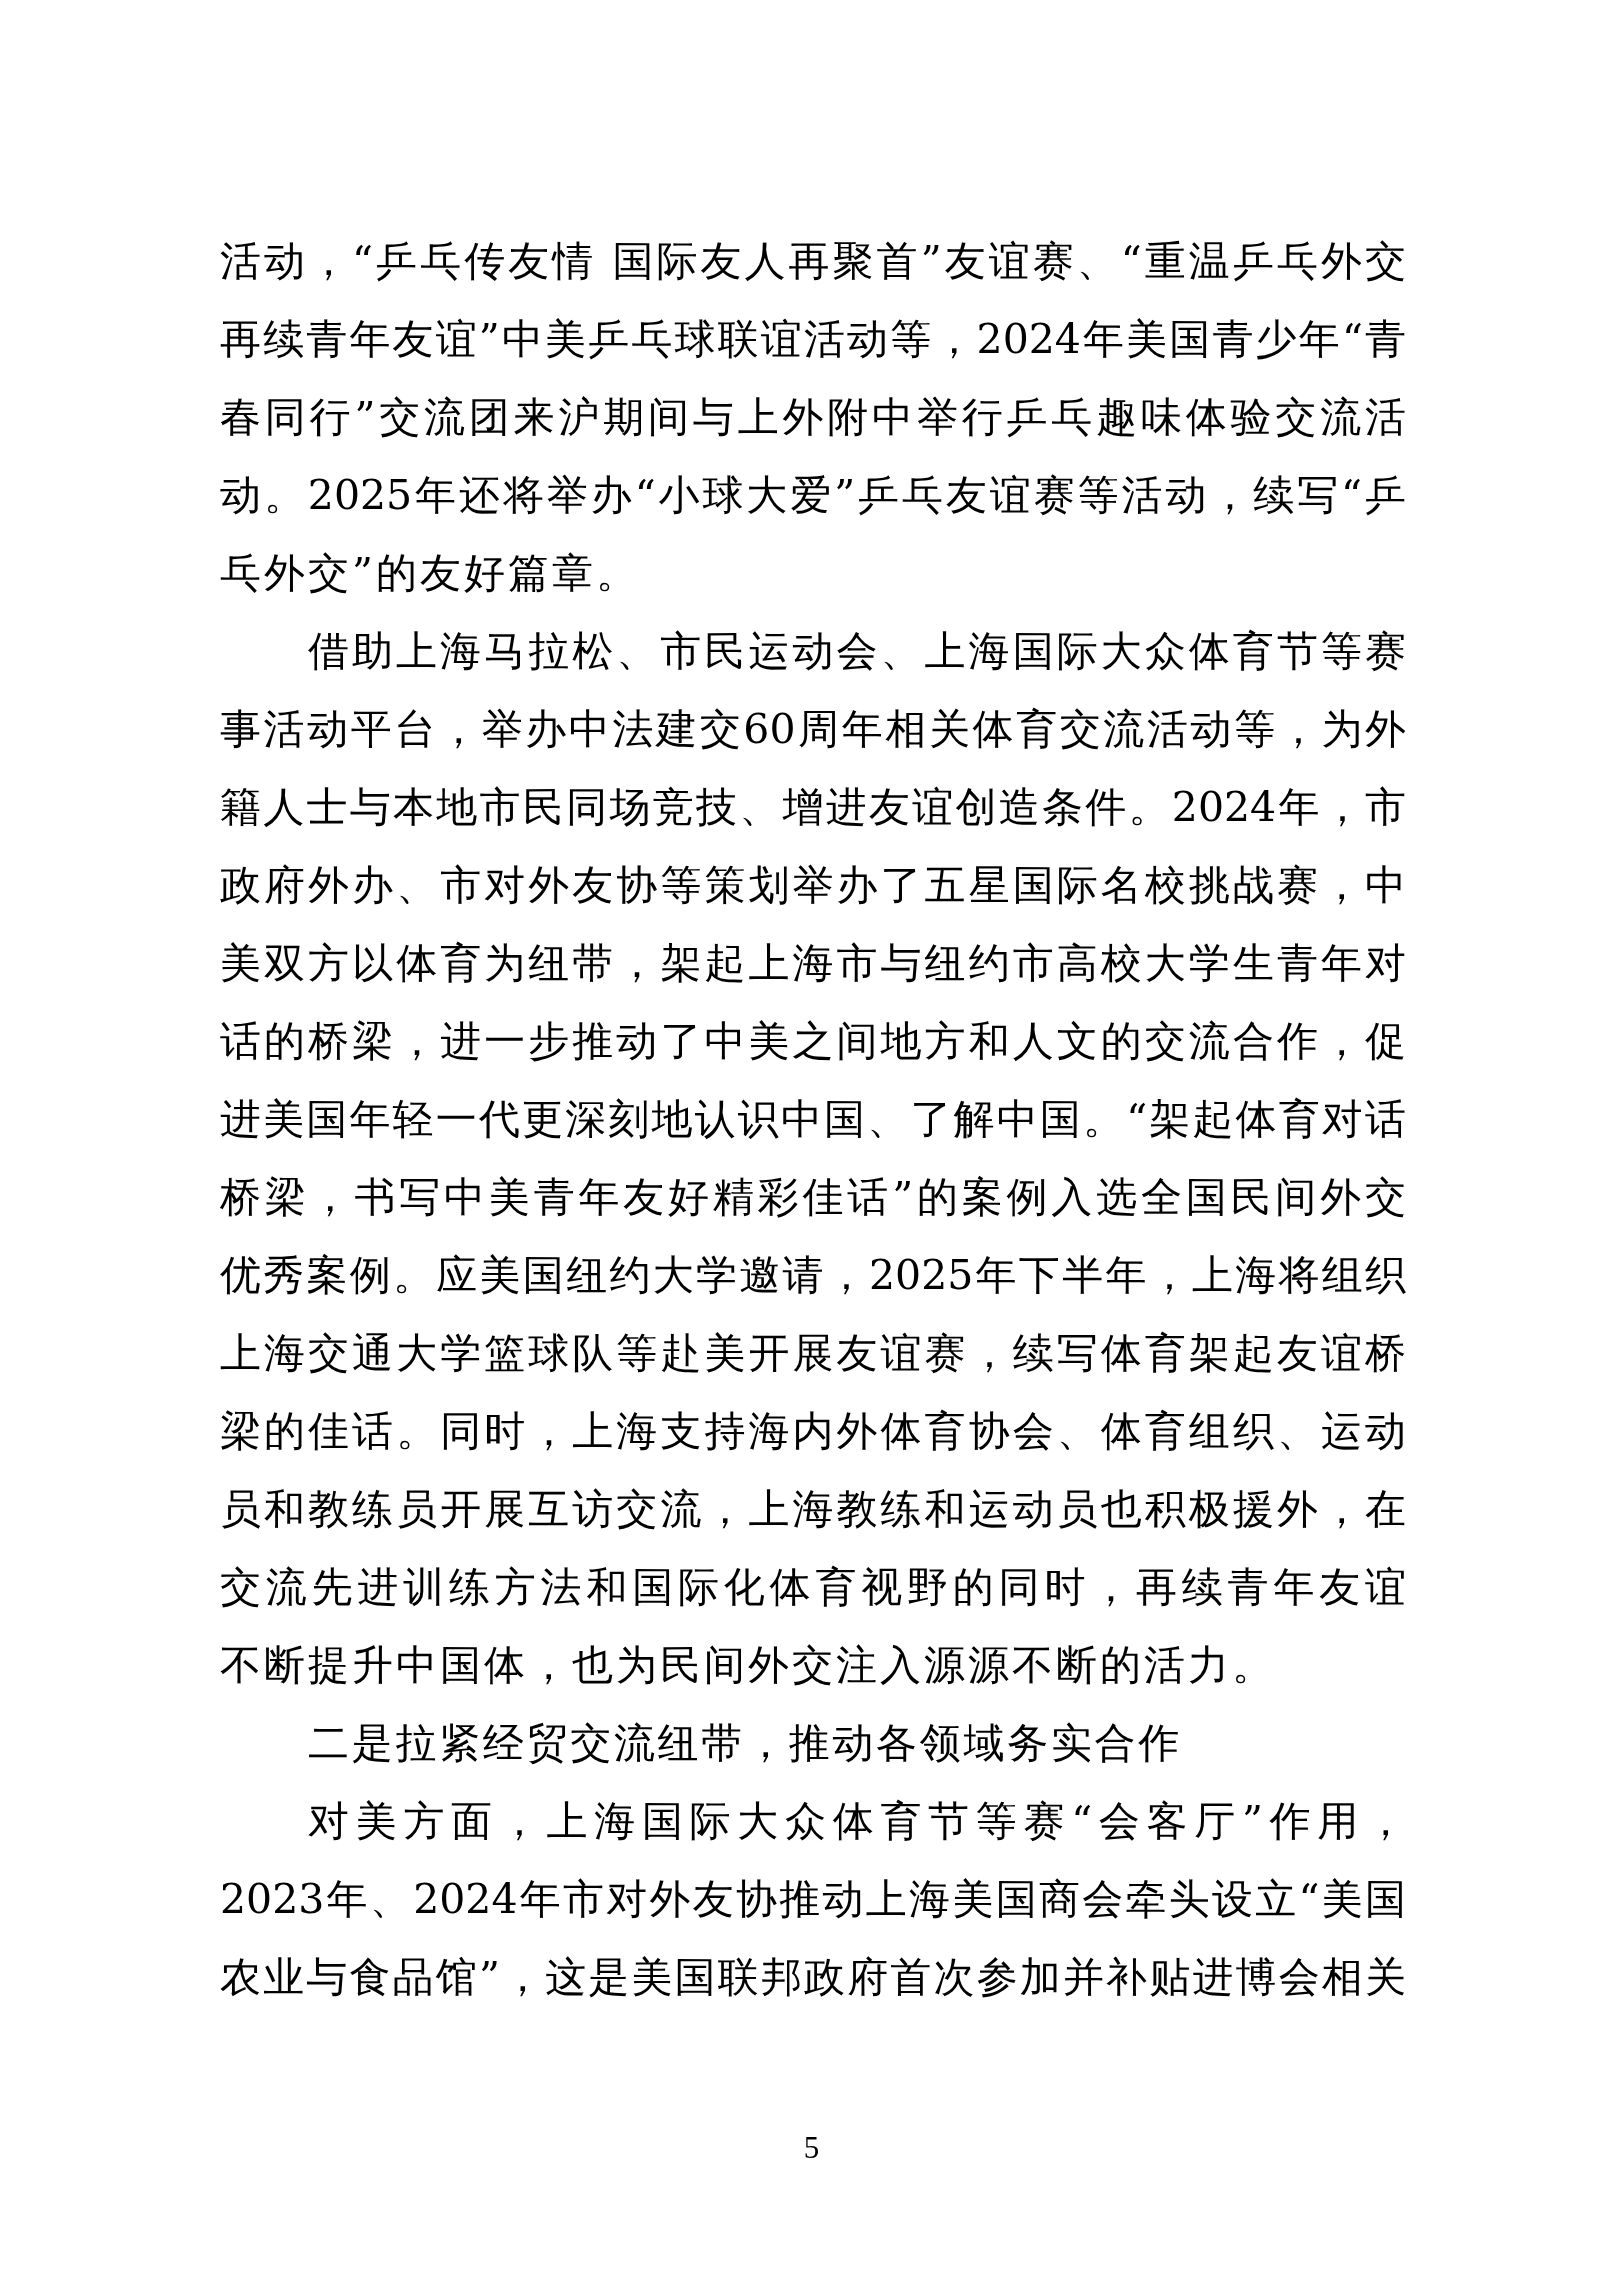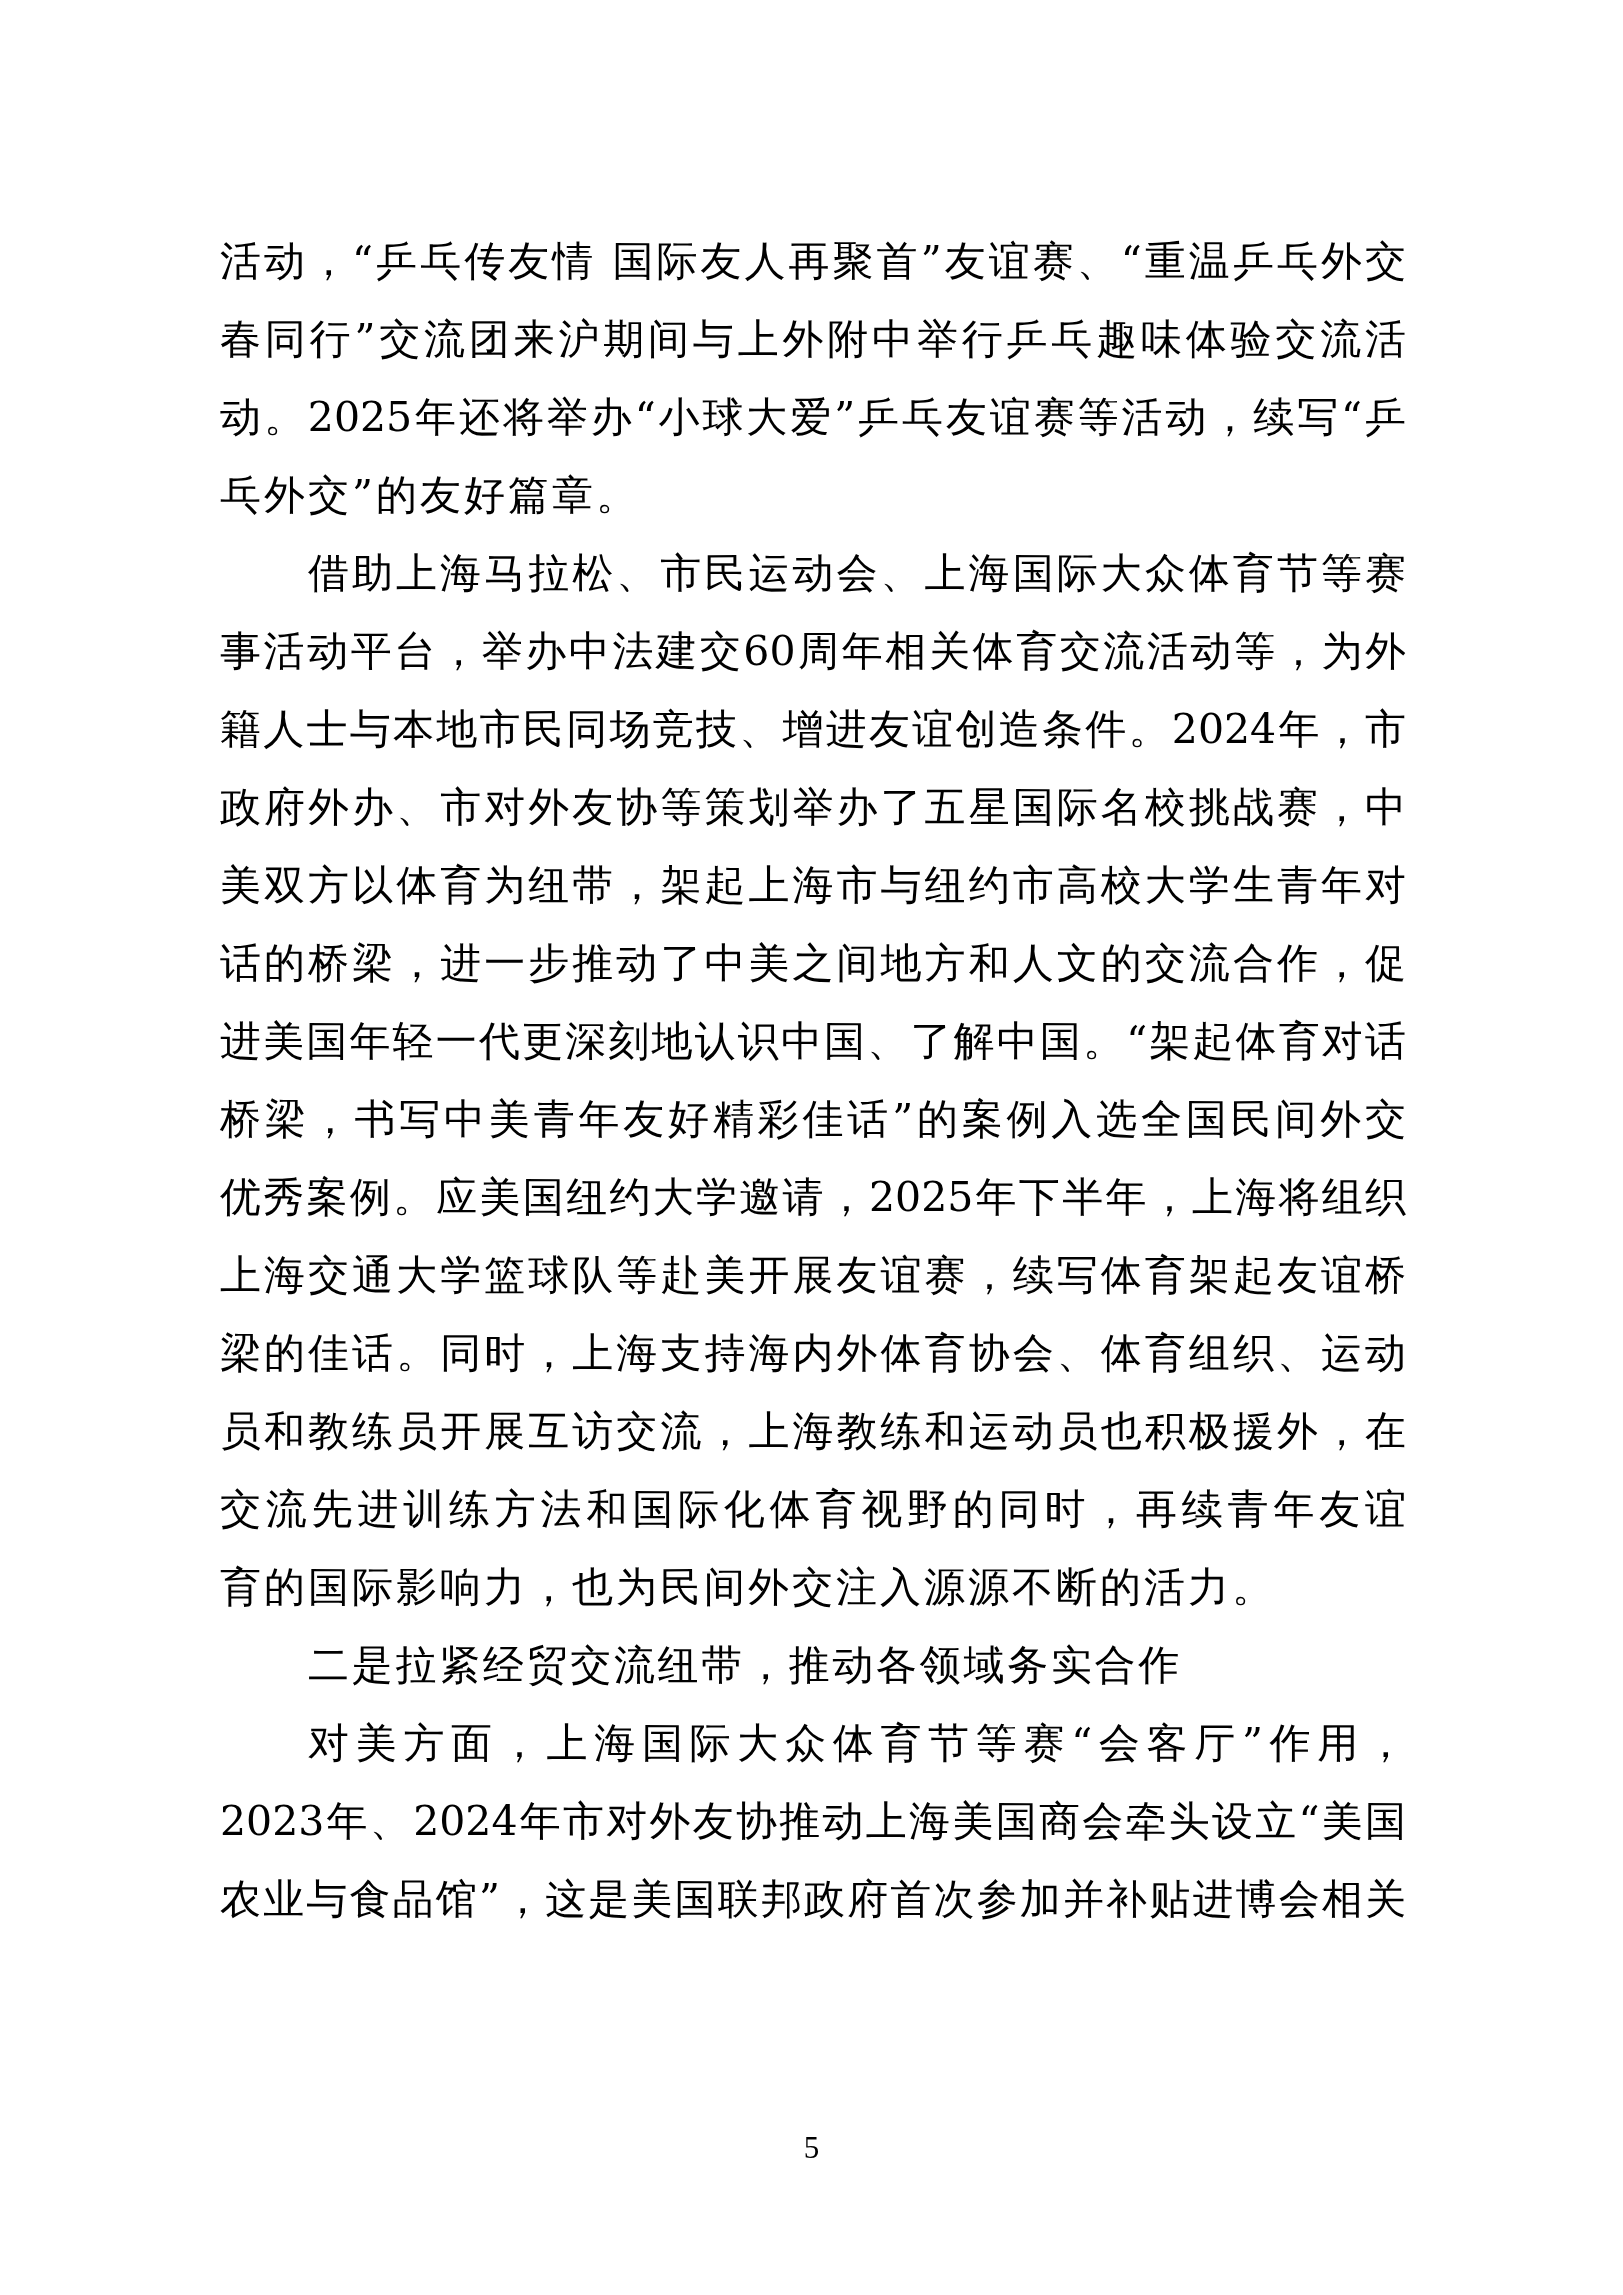--- a/index.html
+++ b/index.html
@@ -67,40 +67,41 @@
     }
   </style>
 </head>
 <body>
 
 <div class="page">
   <div class="body-text">
 
     <div>
       <span class="line">活动，“乒乓传友情 国际友人再聚首”友谊赛、“重温乒乓外交</span>
+      <span class="line">再续青年友谊”中美乒乓球联谊活动等，2024年美国青少年“青</span>
       <span class="line">春同行”交流团来沪期间与上外附中举行乒乓趣味体验交流活</span>
       <span class="line">动。2025年还将举办“小球大爱”乒乓友谊赛等活动，续写“乒</span>
       <span class="line last">乓外交”的友好篇章。</span>
     </div>
 
     <div>
       <span class="line indent">借助上海马拉松、市民运动会、上海国际大众体育节等赛</span>
       <span class="line">事活动平台，举办中法建交60周年相关体育交流活动等，为外</span>
       <span class="line">籍人士与本地市民同场竞技、增进友谊创造条件。2024年，市</span>
       <span class="line">政府外办、市对外友协等策划举办了五星国际名校挑战赛，中</span>
       <span class="line">美双方以体育为纽带，架起上海市与纽约市高校大学生青年对</span>
       <span class="line">话的桥梁，进一步推动了中美之间地方和人文的交流合作，促</span>
       <span class="line">进美国年轻一代更深刻地认识中国、了解中国。“架起体育对话</span>
       <span class="line">桥梁，书写中美青年友好精彩佳话”的案例入选全国民间外交</span>
       <span class="line">优秀案例。应美国纽约大学邀请，2025年下半年，上海将组织</span>
       <span class="line">上海交通大学篮球队等赴美开展友谊赛，续写体育架起友谊桥</span>
       <span class="line">梁的佳话。同时，上海支持海内外体育协会、体育组织、运动</span>
       <span class="line">员和教练员开展互访交流，上海教练和运动员也积极援外，在</span>
       <span class="line">交流先进训练方法和国际化体育视野的同时，再续青年友谊</span>
-      <span class="line last">育的国际影响力，也为民间外交注入源源不断的活力。</span>
+      <span class="line last">不断提升中国体，也为民间外交注入源源不断的活力。</span>
     </div>
 
     <div>
       <span class="line indent heading">二是拉紧经贸交流纽带，推动各领域务实合作</span>
     </div>
 
     <div>
       <span class="line indent">对美方面，上海国际大众体育节等赛“会客厅”作用，</span>
       <span class="line">2023年、2024年市对外友协推动上海美国商会牵头设立“美国</span>
       <span class="line">农业与食品馆”，这是美国联邦政府首次参加并补贴进博会相关</span>

